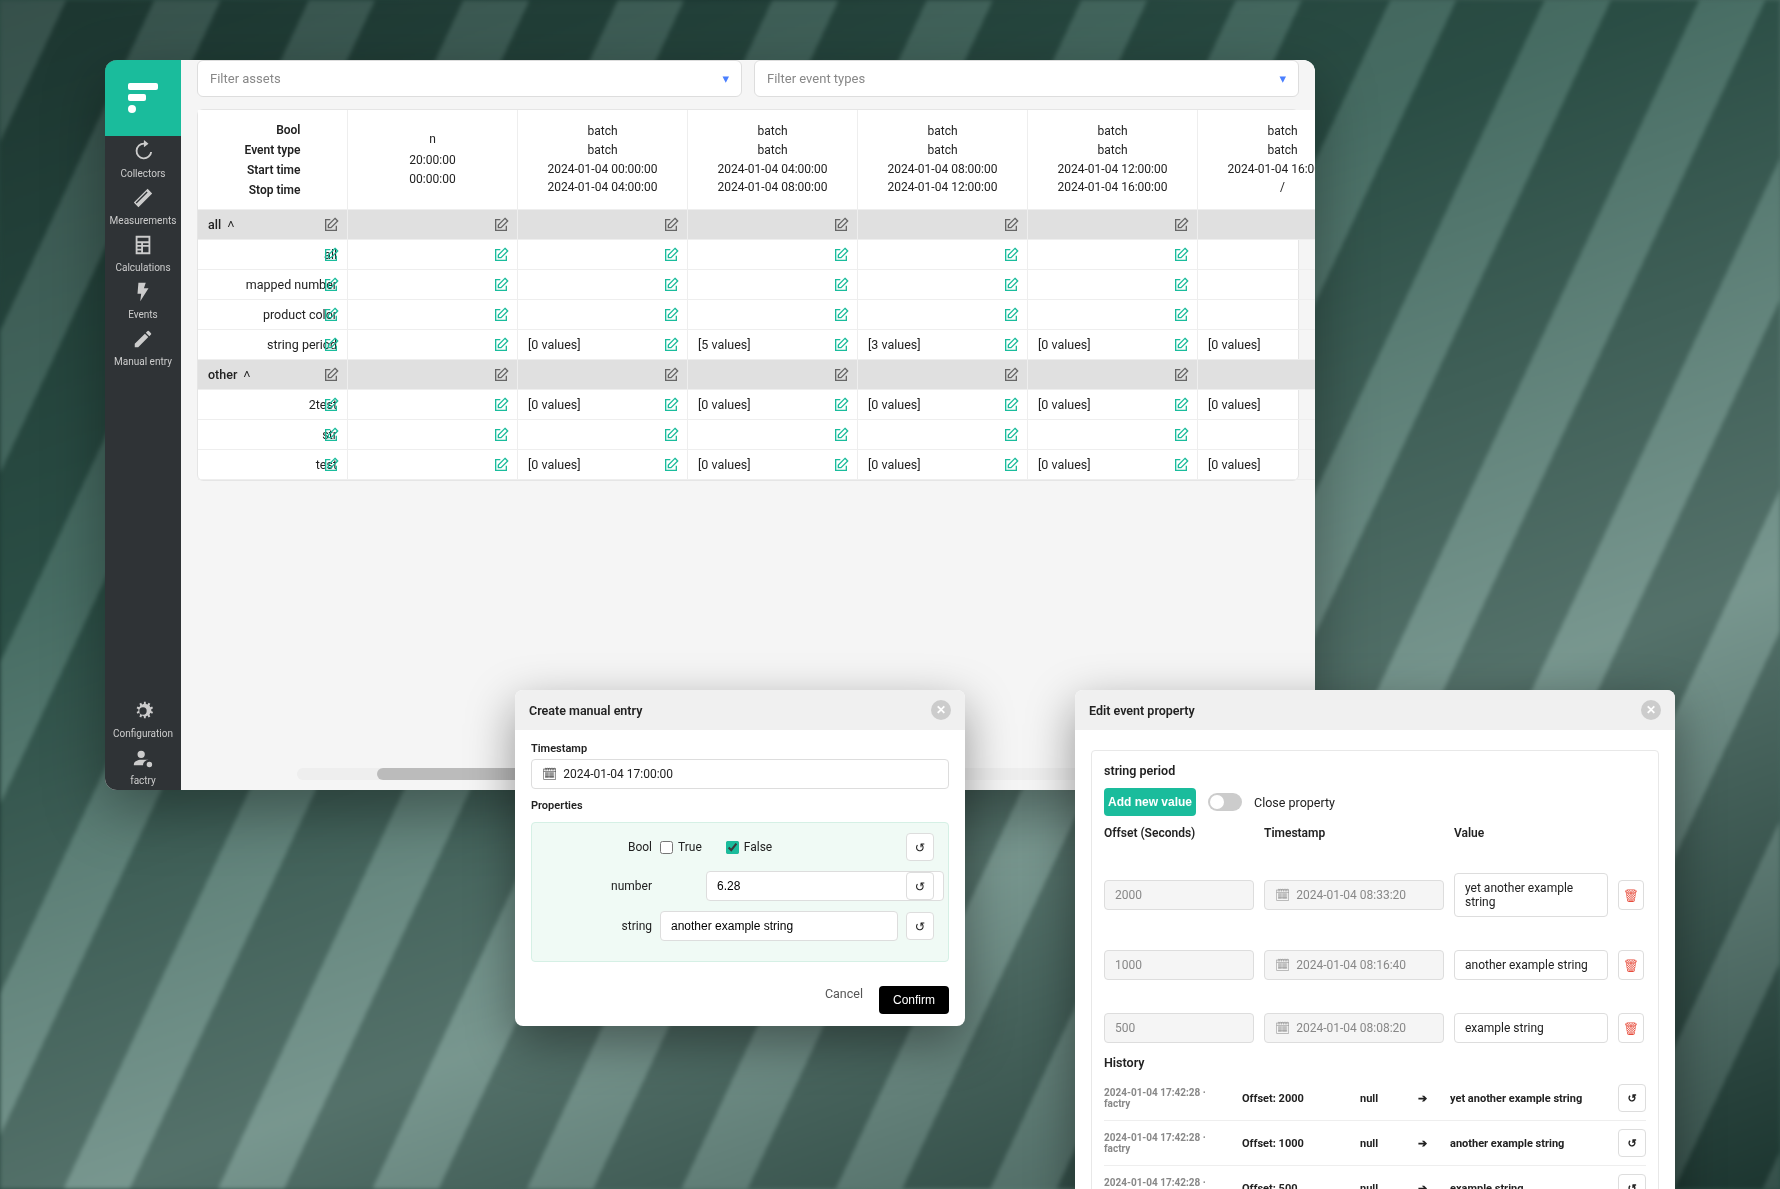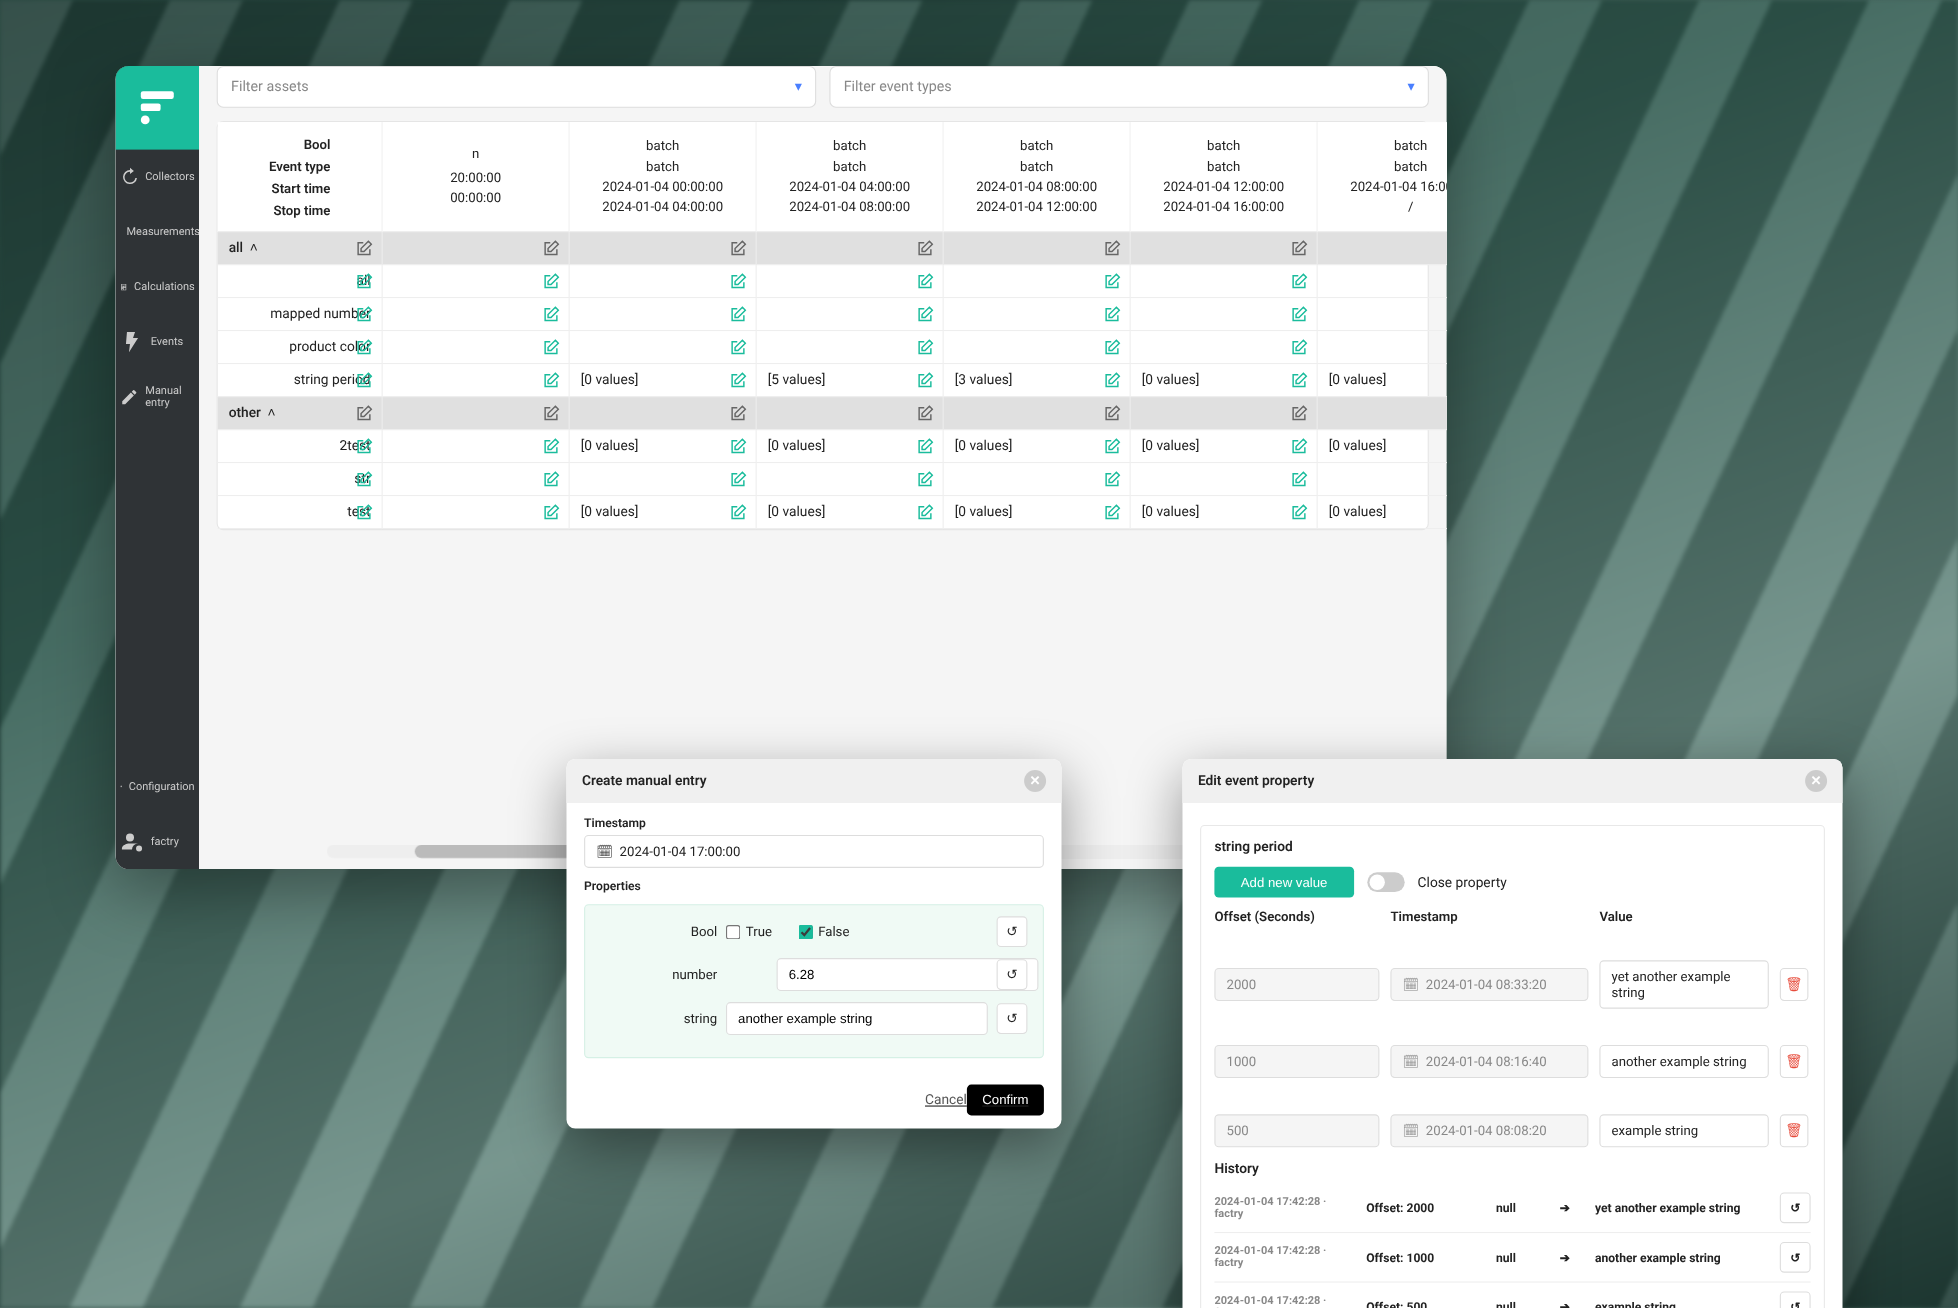--- a/index.html
+++ b/index.html
@@ -39,22 +39,22 @@
 .logo {
   width: 76px; height: 76px;
   background: #1abc9c;
   display: flex; align-items: center; justify-content: center;
   flex-direction: column; gap: 4px;
 }
 .logo .bar1 { width: 30px; height: 7px; background: #fff; border-radius: 2px; }
 .logo .bar2 { width: 18px; height: 7px; background: #fff; border-radius: 2px; margin-right: 12px; }
 .logo .dot { width: 8px; height: 8px; background: #fff; border-radius: 50%; margin-right: 22px; }
 .nav-item {
-  width: 76px; padding: 14px 4px;
-  display: flex; flex-direction: row; align-items: center; gap: 6px;
+  width: 76px; padding: 4px 4px;
+  display: flex; flex-direction: column; align-items: center; gap: 6px;
   cursor: pointer;
 }
 .nav-item svg { width: 22px; height: 22px; fill: currentColor; }
 .nav-spacer { flex: 1; }
 .main {
   flex: 1; background: #f5f5f5;
   display: flex; flex-direction: column;
   overflow: hidden;
 }
 .topbar {
@@ -129,23 +129,21 @@
   display: flex; justify-content: space-between; align-items: center;
   font-weight: 600;
 }
 .panel-close {
   width: 20px; height: 20px; border-radius: 50%; background: #ccc;
   display: flex; align-items: center; justify-content: center;
   cursor: pointer; color: #fff; font-size: 12px;
 }
 .panel-body { padding: 12px 16px; }
 .panel-foot {
-  padding: 12px 16px; display: flex; justify-content: flex-end; 
-  align-items: center;
-  text-decoration: underline;
+  padding: 12px 16px; display: flex; justify-content: flex-end; gap: 16px;
 }
 .btn-confirm {
   background: #000000; color: #fff; border-radius: 4px; padding: 7px 14px;
   cursor: pointer; border: none; font-size: 12px;
 }
 .btn-cancel { color: #555; cursor: pointer; }
 .field-label { font-size: 11px; font-weight: 600; margin-bottom: 4px; display: block; }
 .input-box {
   width: 100%; border: 1px solid #ddd; border-radius: 4px;
   padding: 7px 10px; font-size: 12px; background: #fff;
@@ -167,22 +165,22 @@
 }
 .bool-opts { display: flex; gap: 24px; }
 .bool-opts label { display: flex; align-items: center; gap: 5px; font-size: 12px; }
 .panel2 {
   left: 1075px; top: 690px; width: 600px;
 }
 .panel1 {
   left: 515px; top: 690px; width: 450px;
 }
 .add-val-btn {
-  background: #1abc9c; color: #fff; border-radius: 4px; padding: 7px 24px;
-  cursor: pointer; border: none; font-size: 12px;
+  background: #1abc9c; color: #fff; border-radius: 4px; padding: 7px 4px;
+  cursor: pointer; border: none; font-size: 12px; font-weight: bold;
 }
 .toggle-pill {
   width: 34px; height: 18px; border-radius: 10px; background: #ccc;
   position: relative; cursor: pointer;
 }
 .toggle-pill::after {
   content: ""; position: absolute; left: 2px; top: 2px;
   width: 14px; height: 14px; border-radius: 50%; background: #fff;
 }
 .val-table-hdr {

